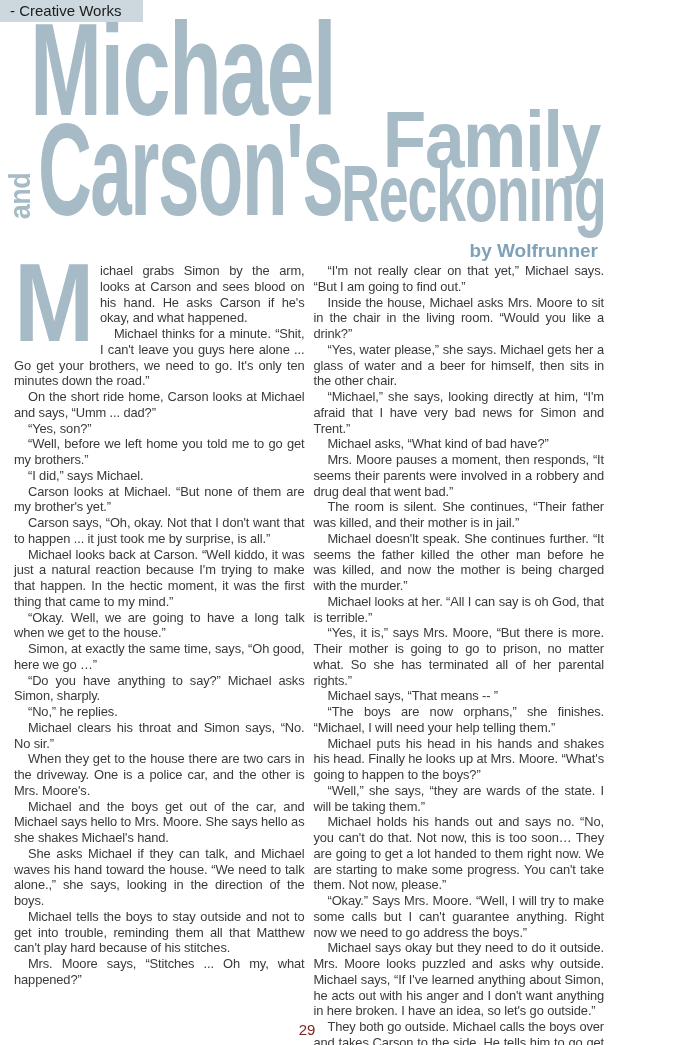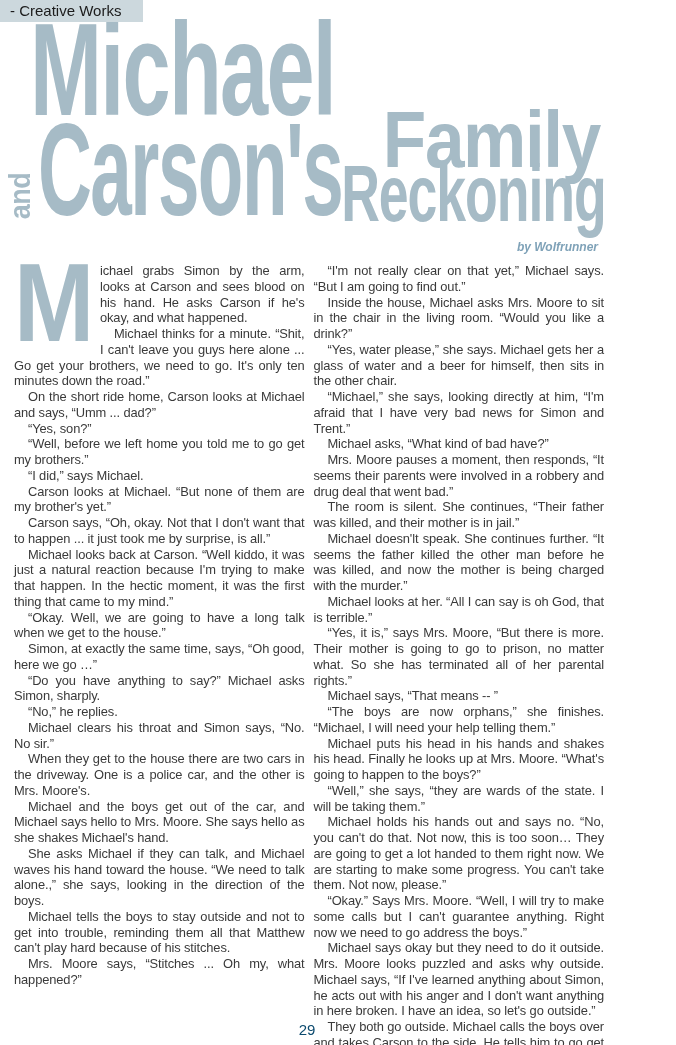--- a/index.html
+++ b/index.html
@@ -35,22 +35,21 @@
     letter-spacing:-0.02em;
   }
   .t-michael  { left:30px;  top:4px;   font-size:132px; transform:scaleX(0.655); transform-origin:left top; }
   .t-carsons  { left:38px;  top:104px; font-size:132px; transform:scaleX(0.565); transform-origin:left top; }
   .t-and      { left:-6px;  top:181px; font-size:30px;  transform:rotate(-90deg) scaleX(0.9); transform-origin:center; }
   .t-family   { right:14px; top:100px; font-size:80px;  transform:scaleX(0.89);  transform-origin:right top; }
   .t-reckoning{ right:8px;  top:154px; font-size:80px;  transform:scaleX(0.67);  transform-origin:right top; }
   .byline {
     position:absolute; right:16px; top:240px;
     color:#7fa2b8;
-    font-size:12px;
-    font-style:italic;
+    font-size:19px;
     font-weight:bold;
     white-space:nowrap;
   }
 
   
   .columns {
     position:absolute; left:14px; right:10px; top:263px;
     display:flex; gap:9px;
   }
   .col { flex:1; min-width:0; }
@@ -75,21 +74,21 @@
     transform:scaleX(0.86);
     transform-origin:0 50%;
     margin-right:6px;
   }
 
   
   .page-number {
     position:absolute; left:0; right:0; bottom:7px;
     text-align:center;
     font-size:15px;
-    color:#0c4a6e;
+    color:#7f1d1d;
     margin-top:43px;
   }
 </style>
 </head>
 <body>
 
 <div class="page">
 
   <div class="masthead">
     <div class="t-word t-michael">Michael</div>

